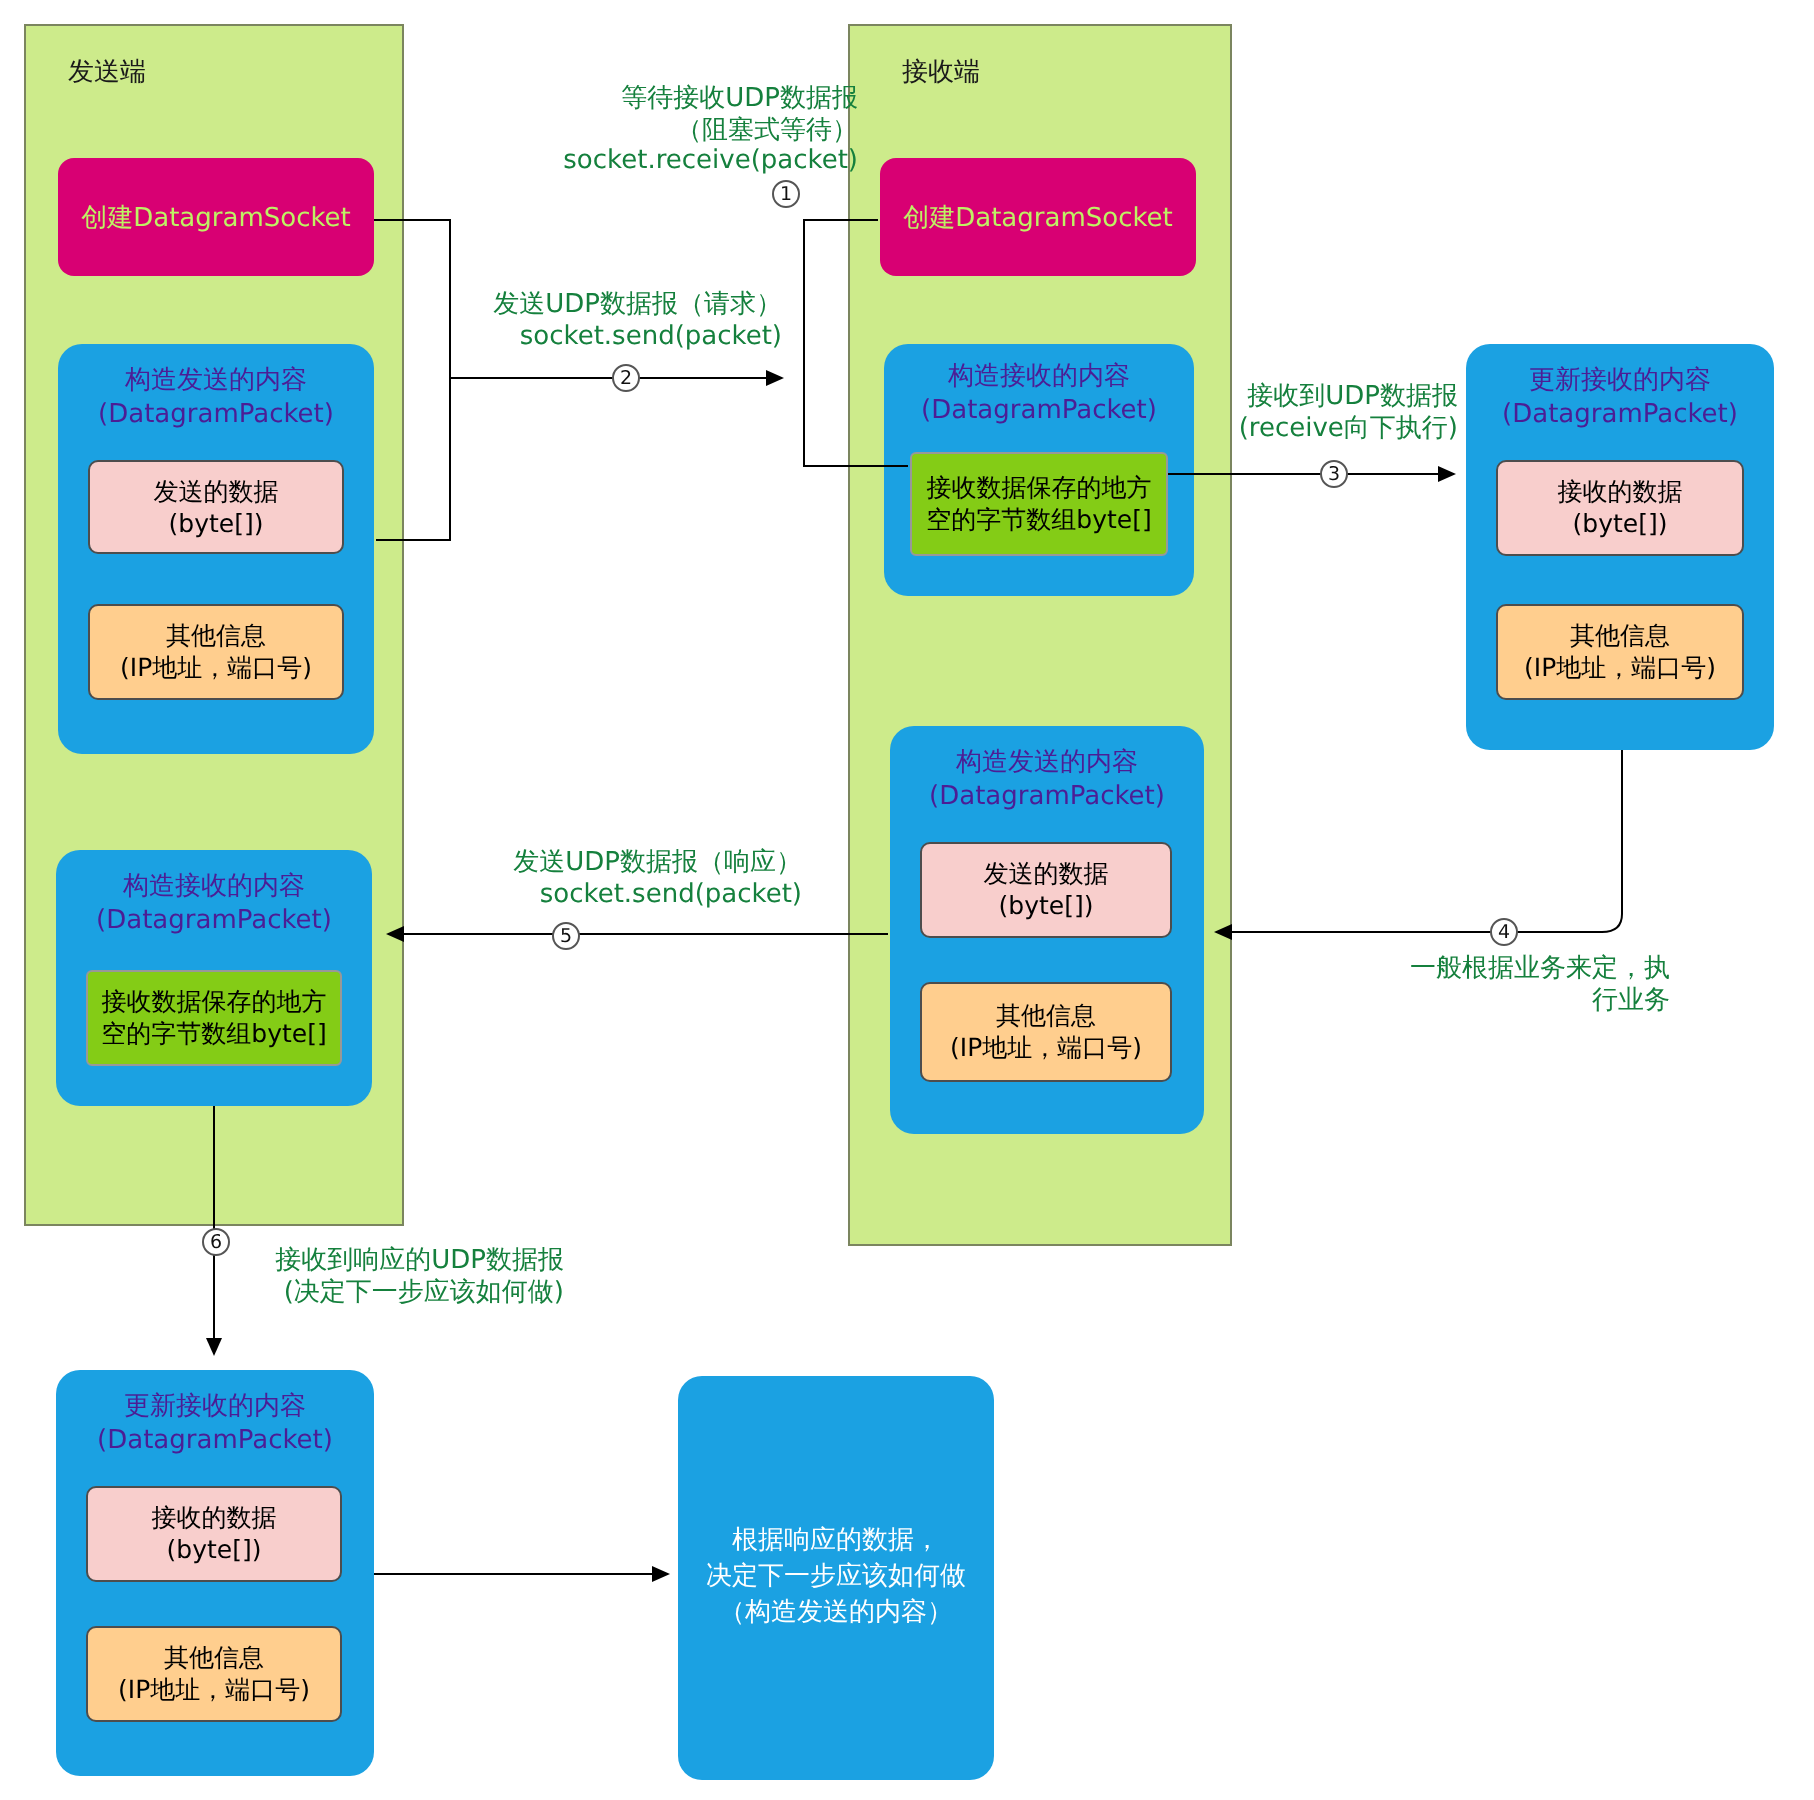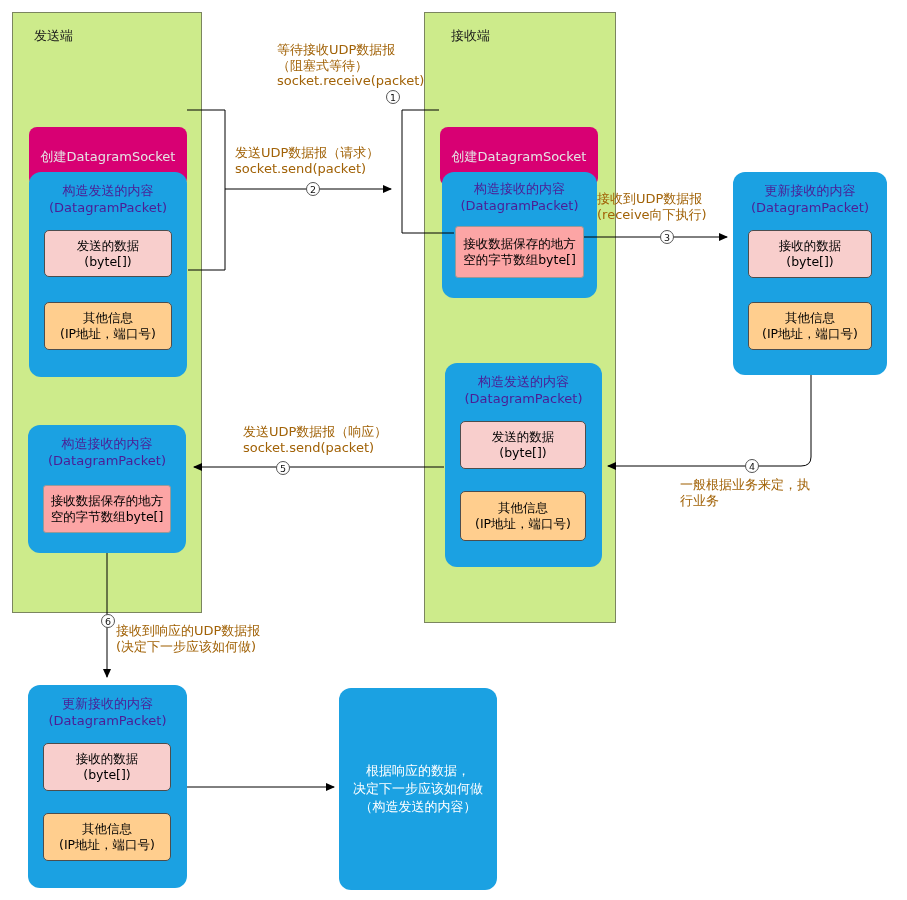--- a/index.html
+++ b/index.html
@@ -3,36 +3,36 @@
 <meta charset="utf-8">
 <style>
   html,body{margin:0;padding:0;background:#ffffff;}
   body{font-family:"DejaVu Sans","Liberation Sans",sans-serif;color:#111;}
   .canvas{position:relative;width:907px;height:900px;background:#fff;overflow:hidden;}
 
   .panel{position:absolute;background:var(--green);border:1px solid #7b855f;box-sizing:border-box;z-index:1;}
   .panel-title{position:absolute;left:21px;top:14px;font-size:13px;color:#1a1a1a;white-space:pre-line;}
 
   .box{position:absolute;box-sizing:border-box;z-index:2;}
-  .magenta{background:var(--magenta);color:#e5e5e5;border-radius:8px;display:flex;align-items:center;justify-content:center;text-align:center;font-size:13px;margin-top:48px;}
+  .magenta{background:var(--magenta);color:#bef264;border-radius:8px;display:flex;align-items:center;justify-content:center;text-align:center;font-size:13px;}
   .blue{background:var(--blue);color:#fff;border-radius:12px;}
   .blue-title{position:absolute;left:0;right:0;top:10px;text-align:center;white-space:pre-line;font-size:13px;line-height:17px;color:#4c1d95;}
   .blue.center-text{display:flex;align-items:center;justify-content:center;text-align:center;white-space:pre-line;font-size:13px;line-height:18px;color:#fff;}
 
   .inner{position:absolute;box-sizing:border-box;border:1px solid #4d4d4d;border-radius:5px;
          display:flex;align-items:center;justify-content:center;text-align:center;
          white-space:pre-line;font-size:12.5px;line-height:16px;color:#000;}
   .pinkbox{background:var(--pink);}
   .orangebox{background:var(--orange);}
-  .whitebox{background:#fca5a5;border:1px solid #989898;border-radius:3px;}
+  .whitebox{background:#84cc16;border:1px solid #989898;border-radius:3px;}
 
   .wires{position:absolute;left:0;top:0;z-index:3;pointer-events:none;}
   .wire{fill:none;stroke:#000000;stroke-width:1;}
 
-  .lbl{position:absolute;z-index:4;text-align:left;white-space:pre-line;font-size:13px;line-height:15.5px;color:#a16207;}
+  .lbl{position:absolute;z-index:4;text-align:right;white-space:pre-line;font-size:13px;line-height:15.5px;color:#15803d;}
   .step{position:absolute;z-index:5;width:14px;height:14px;border-radius:50%;background:#fff;border:1px solid #555;
         font-size:9.5px;line-height:14px;text-align:center;color:#111;box-sizing:border-box;}
 </style>
 </head>
 <body>
 
 <div class="canvas">
 
   <div class="panel" style="left:12px;top:12px;width:190px;height:601px">
     <span class="panel-title">发送端</span>

